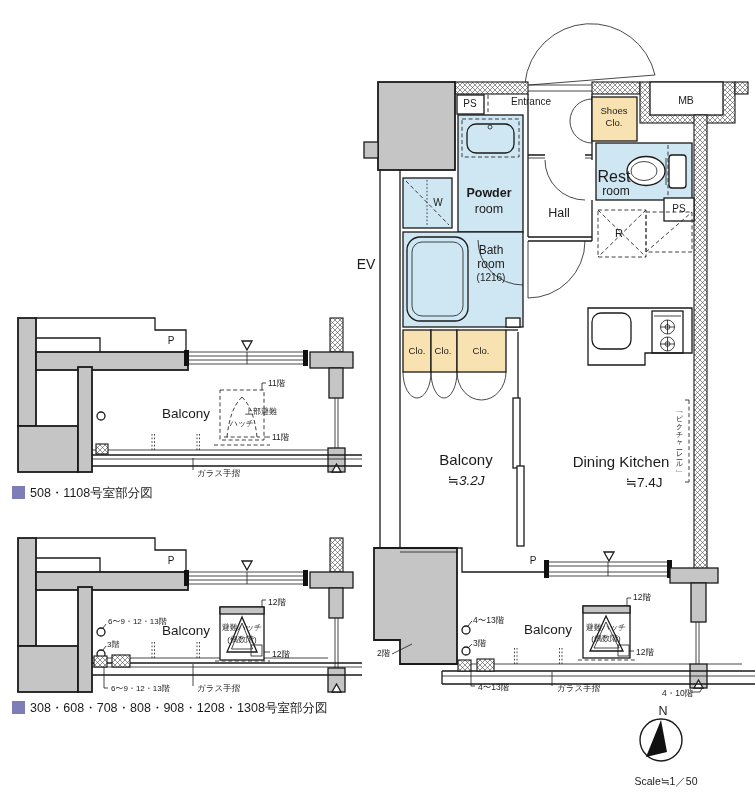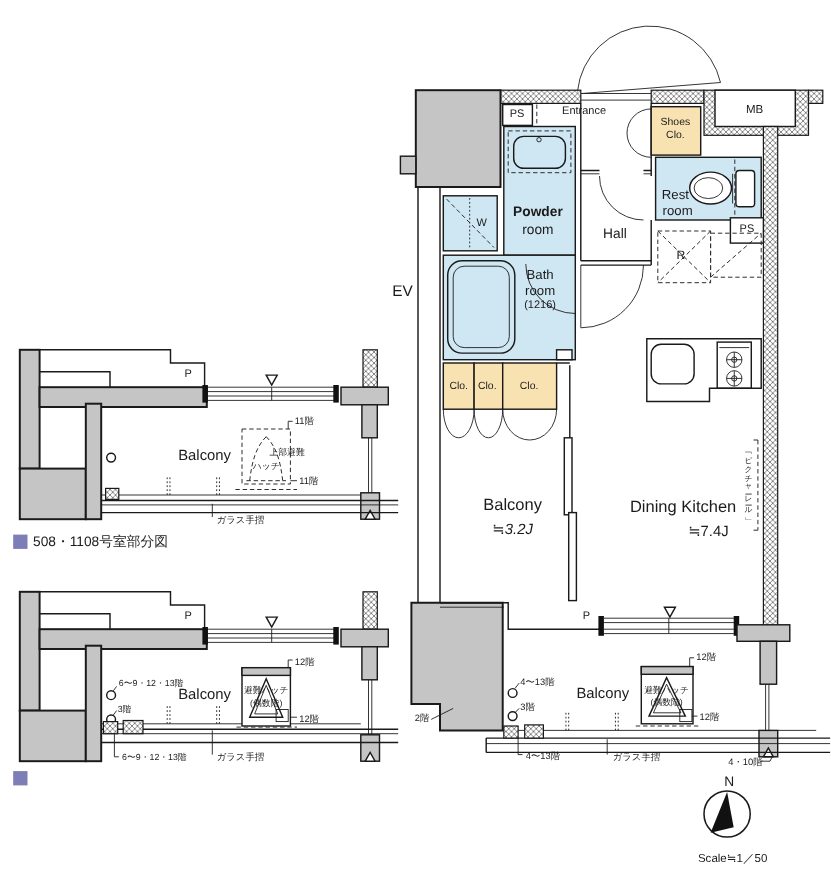--- a/index.html
+++ b/index.html
@@ -288,21 +288,21 @@
 
 <div class="lbl" style="left:366px;top:264px;font-size:14px;">EV</div>
 <div class="lbl" style="left:470px;top:104px;font-size:10px;">PS</div>
 <div class="lbl" style="left:531px;top:102px;font-size:10px;">Entrance</div>
 <div class="lbl" style="left:614px;top:111px;font-size:9.5px;">Shoes</div>
 <div class="lbl" style="left:614px;top:123px;font-size:9.5px;">Clo.</div>
 <div class="lbl" style="left:686px;top:100px;font-size:10.5px;">MB</div>
 <div class="lbl" style="left:489px;top:193px;font-size:12.5px;font-weight:bold;">Powder</div>
 <div class="lbl" style="left:489px;top:209px;font-size:12.5px;">room</div>
 <div class="lbl" style="left:438px;top:203px;font-size:10px;">W</div>
-<div class="lbl" style="left:614px;top:177px;font-size:12px;">Rest</div>
+<div class="lbl" style="left:614px;top:177px;font-size:16px;">Rest</div>
 <div class="lbl" style="left:616px;top:191px;font-size:12px;">room</div>
 <div class="lbl" style="left:559px;top:213px;font-size:12.5px;">Hall</div>
 <div class="lbl" style="left:679px;top:209px;font-size:10px;">PS</div>
 <div class="lbl" style="left:619px;top:233px;font-size:11px;">R</div>
 <div class="lbl" style="left:491px;top:250px;font-size:12px;text-align:center;">Bath</div>
 <div class="lbl" style="left:491px;top:264px;font-size:12px;">room</div>
 <div class="lbl" style="left:491px;top:278px;font-size:10px;">(1216)</div>
 <div class="lbl" style="left:417px;top:351px;font-size:9.5px;">Clo.</div>
 <div class="lbl" style="left:443px;top:351px;font-size:9.5px;">Clo.</div>
 <div class="lbl" style="left:481px;top:351px;font-size:9.5px;">Clo.</div>
@@ -336,17 +336,18 @@
 <div class="lbl" style="left:171px;top:561px;font-size:10px;">P</div>
 <div class="lbl" style="left:186px;top:631px;font-size:13.5px;">Balcony</div>
 <div class="lbl" style="left:242px;top:628px;font-size:8px;">避難ハッチ</div>
 <div class="lbl" style="left:242px;top:640px;font-size:8px;">(偶数階)</div>
 <div class="lbl-l" style="left:268px;top:602px;font-size:8.5px;">12階</div>
 <div class="lbl-l" style="left:272px;top:654px;font-size:8.5px;">12階</div>
 <div class="lbl-l" style="left:108px;top:622px;font-size:8px;">6〜9・12・13階</div>
 <div class="lbl-l" style="left:107px;top:645px;font-size:8px;">3階</div>
 <div class="lbl-l" style="left:111px;top:689px;font-size:8px;">6〜9・12・13階</div>
 <div class="lbl-l" style="left:197px;top:688px;font-size:8.5px;">ガラス手摺</div>
+<div class="lbl-l" style="left:30px;top:708px;font-size:12.5px;">308・608・708・808・908・1208・1308号室部分図</div>
 
 <div class="lbl" style="left:663px;top:711px;font-size:12.5px;">N</div>
 <div class="lbl" style="left:666px;top:781px;font-size:10.5px;">Scale≒1／50</div>
 
 </div>
 
 </body></html>

